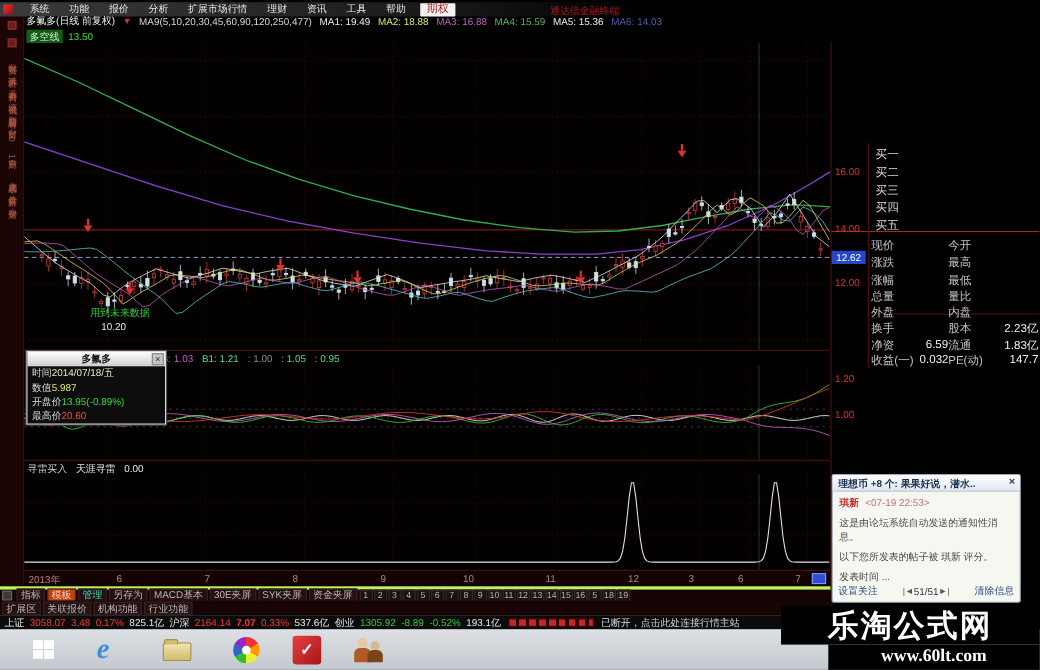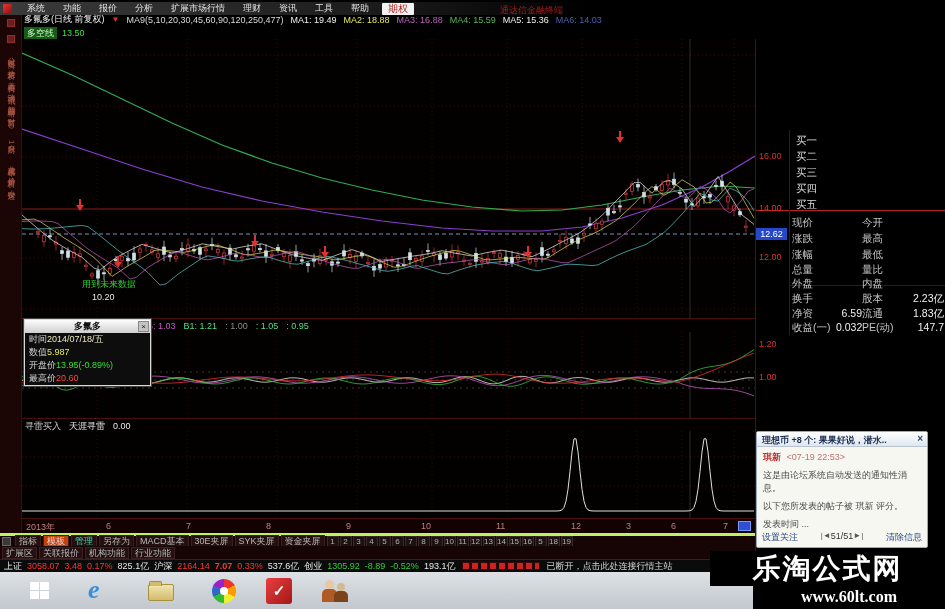--- a/index.html
+++ b/index.html
@@ -50,21 +50,21 @@
 .popup-row{display:flex;font-size:9px;line-height:13px;padding:0 4px}
 .popup-row .pl{color:#d8d8d8}
 
 .chatbox{position:absolute;left:756px;top:431px;width:172px;height:117px;background:#f7f7f2;border:1px solid #9aa8b8;border-radius:2px;font-size:9px;z-index:8}
 .chat-title{height:15px;background:linear-gradient(#fff,#dfe7ef);border-bottom:1px solid #b8c4d0;color:#1a2c50;font-weight:bold;padding:2px 16px 0 5px;white-space:nowrap;overflow:hidden;position:relative}
 .chat-x{position:absolute;right:4px;top:1px;color:#334466;font-weight:bold;font-size:10px;cursor:default}
 .chat-body{padding:4px 6px 0;color:#555}
 .chat-sender{color:#c03030;font-weight:bold}
 .chat-time{color:#c07070;margin-left:3px}
 .chat-line{margin-top:5px;color:#4a4a4a}
-.chat-footer{position:absolute;bottom:3px;left:5px;right:5px;display:flex;gap:0;color:#2a4a80}
+.chat-footer{position:absolute;bottom:3px;left:5px;right:5px;display:flex;align-items:center;gap:0;color:#2a4a80}
 .pagerbits{color:#555;font-size:8px}
 .pagernum{color:#333}
 .chat-footer .spacer{flex:1}
 
 .tabs1,.tabs2{position:absolute;left:0;width:755px;height:13px;background:#170505;display:flex;align-items:center;gap:2px;padding-left:2px}
 .tabs1{top:533px;border-top:3px solid #bef264}
 .tabs2{top:546px}
 .tab{font-size:9px;color:#b8b8b8;background:#241010;border:1px solid #3c2020;padding:0 3px;line-height:10px;white-space:nowrap}
 .tab.hl{background:#c2410c;color:#f0d0d0}
 .tab.teal{color:#35d8b0}

